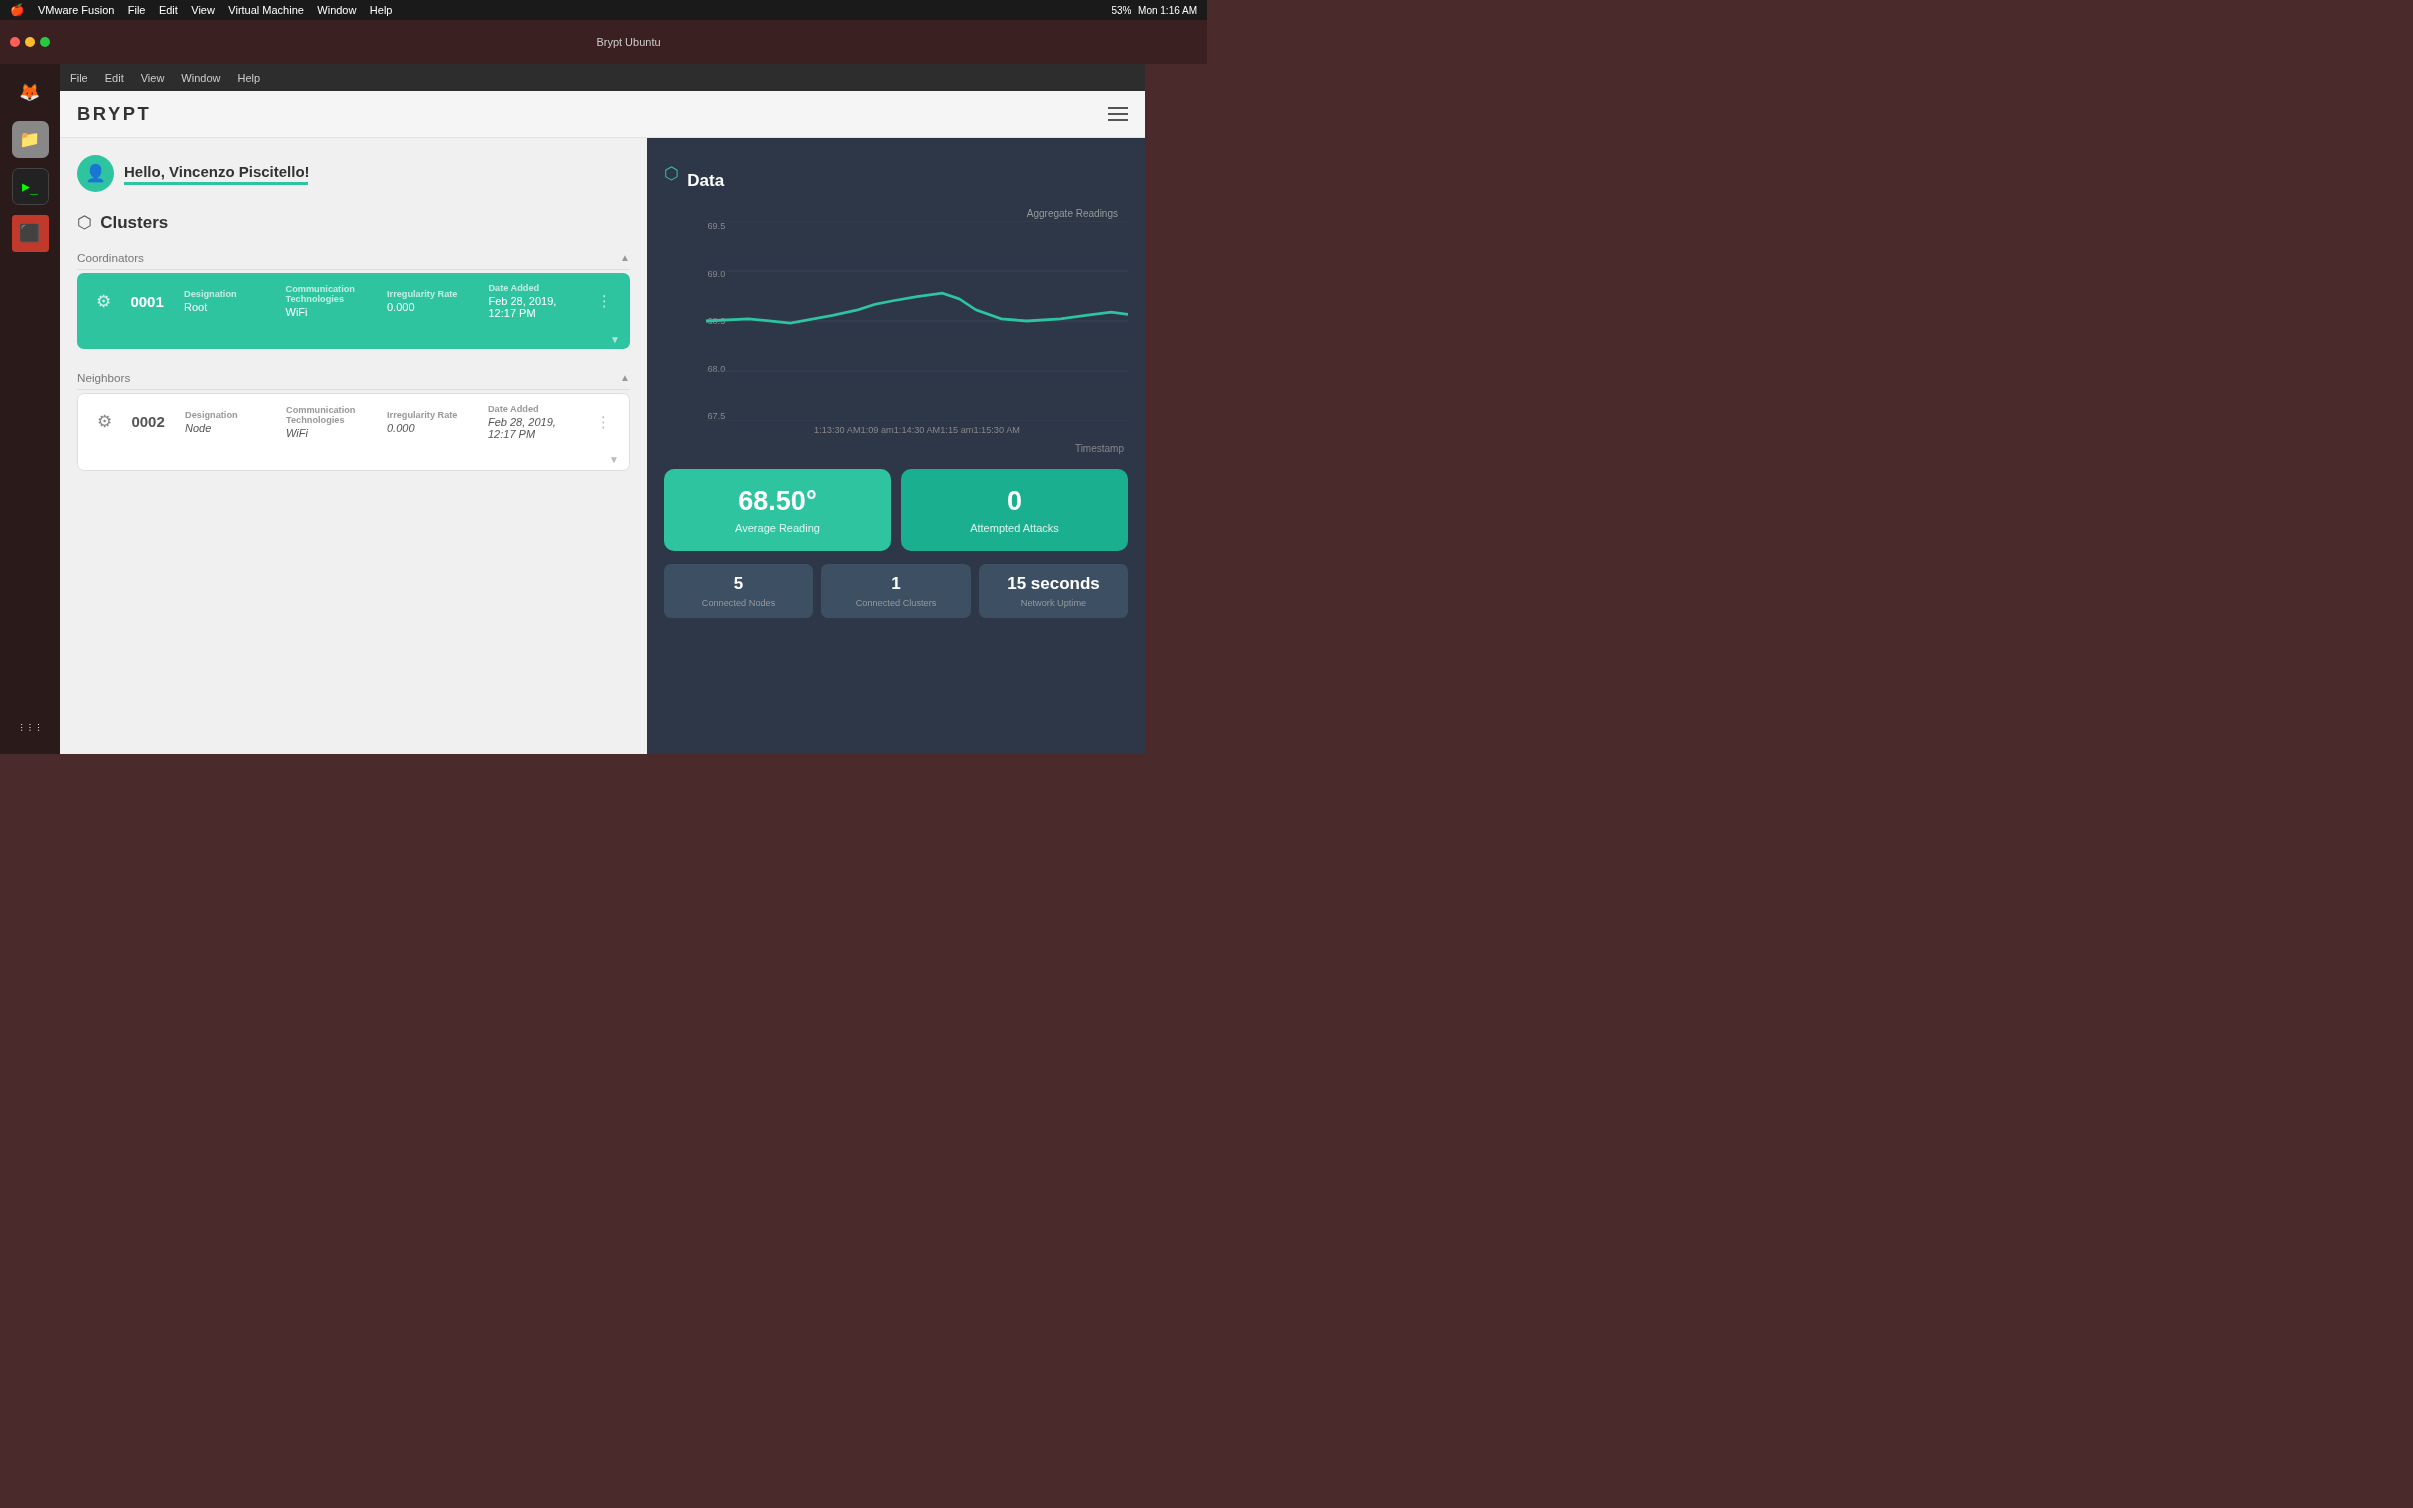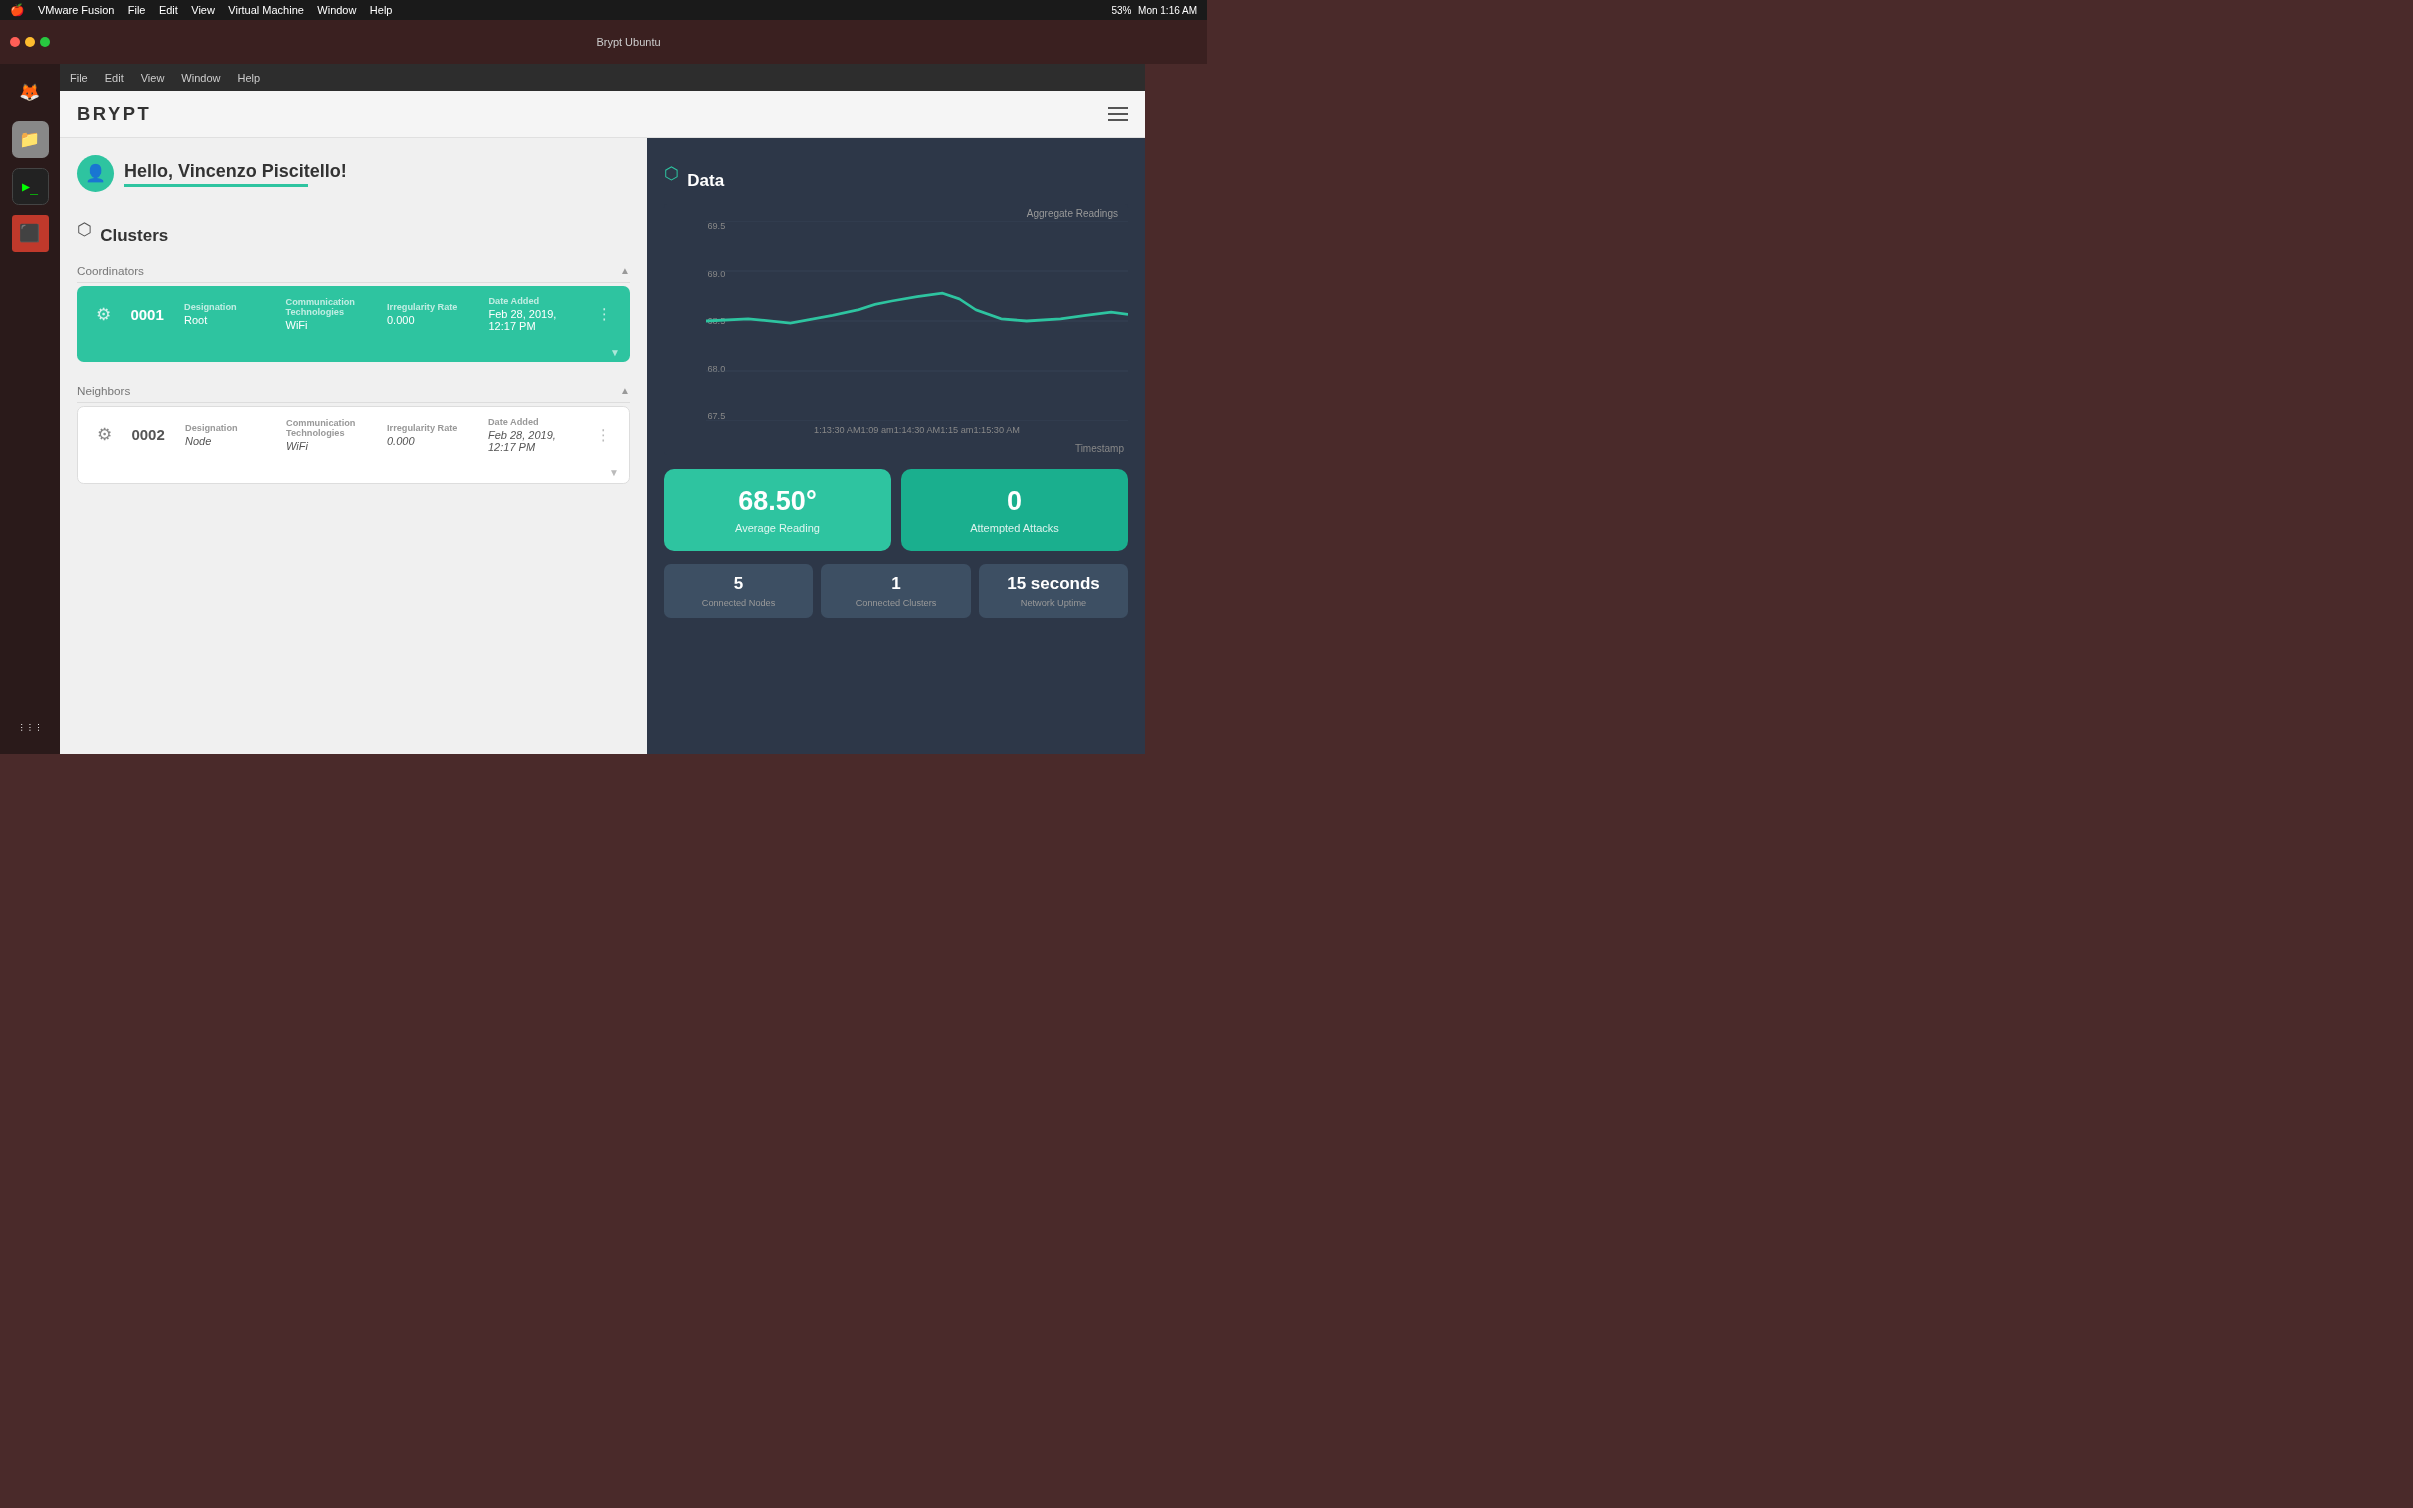--- a/index.html
+++ b/index.html
@@ -196,21 +196,21 @@
       height: 37px;
       border-radius: 50%;
       background: #2ec4a0;
       display: flex;
       align-items: center;
       justify-content: center;
       color: #fff;
       font-size: 17px;
     }
     .greeting-text {
-      font-size: 18px;
+      font-size: 15px;
       font-weight: 600;
       color: #333;
     }
     .greeting-underline {
       width: 184px;
       height: 2.5px;
       background: #2ec4a0;
       margin-top: 2.5px;
     }
 
@@ -221,21 +221,20 @@
       margin-bottom: 13.4px;
     }
     .section-title-icon {
       font-size: 17px;
       color: #555;
     }
     .section-title-text {
       font-size: 17px;
       font-weight: 600;
       color: #333;
-      margin-top: 14px;
     }
 
     .subsection {
       margin-bottom: 17px;
     }
     .subsection-header {
       display: flex;
       align-items: center;
       justify-content: space-between;
       padding: 5px 0;

